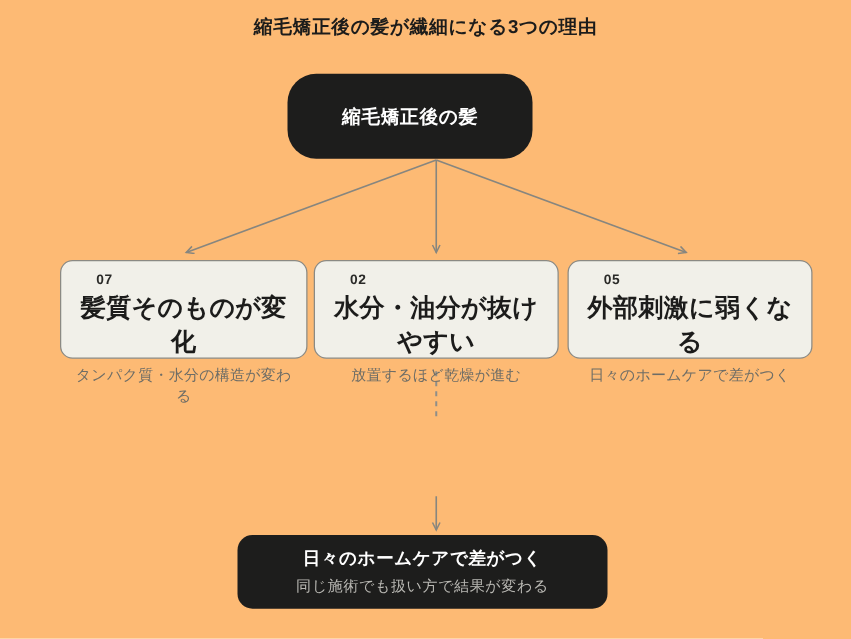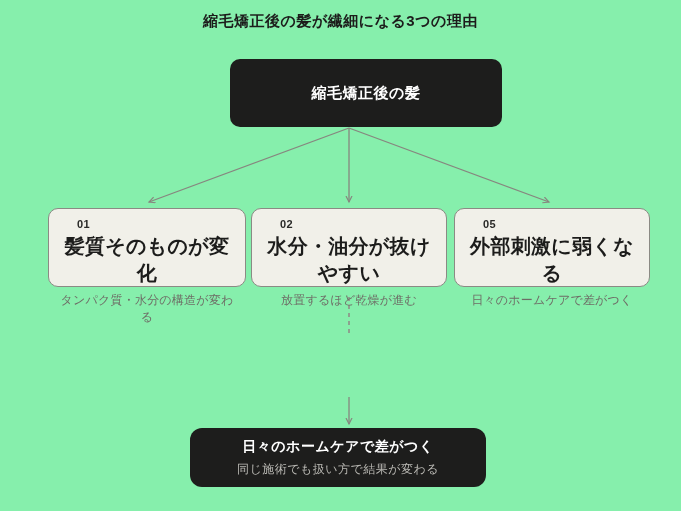--- a/index.html
+++ b/index.html
@@ -5,21 +5,21 @@
   html, body {
     margin: 0;
     padding: 0;
     background: #fffdf8;
     font-family: "Liberation Sans", "DejaVu Sans", sans-serif;
   }
   .canvas {
     position: relative;
     width: 681px;
     height: 511px;
-    background: #86efac;
+    background: #fdba74;
     overflow: hidden;
   }
   .page-title {
     position: absolute;
     left: 0;
     top: 12px;
     width: 100%;
     text-align: center;
     font-size: 15px;
     font-weight: bold;
@@ -45,21 +45,21 @@
     font-weight: bold;
     color: #ffffff;
     letter-spacing: 0.5px;
   }
   .node-dark .node-subtitle {
     margin-top: 7px;
     font-size: 12.5px;
     color: #b9b8b3;
     letter-spacing: 0.5px;
   }
-  .root-node { left: 230px; top: 59px; width: 272px; height: 68px; }
+  .root-node { left: 230px; top: 59px; width: 196px; height: 68px; border-radius: 23px; }
   .conclusion-node { left: 190px; top: 428px; width: 296px; height: 59px; border-radius: 12px; }
   .conclusion-node .node-title { font-size: 14px; }
   .conclusion-node .node-subtitle { margin-top: 5px; font-size: 12px; }
 
   .reason-card {
     position: absolute;
     top: 208px;
     height: 79px;
     box-sizing: border-box;
     background: #f1f0e9;
@@ -151,21 +151,21 @@
     <line x1="349" y1="297" x2="349" y2="337" stroke="#8f8e88" stroke-width="1.6" stroke-dasharray="4 4"></line>
 
     <line x1="349" y1="397" x2="349" y2="424" stroke="#87867f" stroke-width="1.3" marker-end="url(#arrowhead)"></line>
   </svg>
 
   <div class="node node-dark root-node">
     <div class="node-title">縮毛矯正後の髪</div>
   </div>
 
   <div class="reason-card reason-1">
-    <div class="reason-number">01</div>
+    <div class="reason-number">07</div>
     <div class="reason-title">髪質そのものが変化</div>
     <div class="reason-subtitle">タンパク質・水分の構造が変わる</div>
   </div>
 
   <div class="reason-card reason-2">
     <div class="reason-number">02</div>
     <div class="reason-title">水分・油分が抜けやすい</div>
     <div class="reason-subtitle">放置するほど乾燥が進む</div>
   </div>
 

